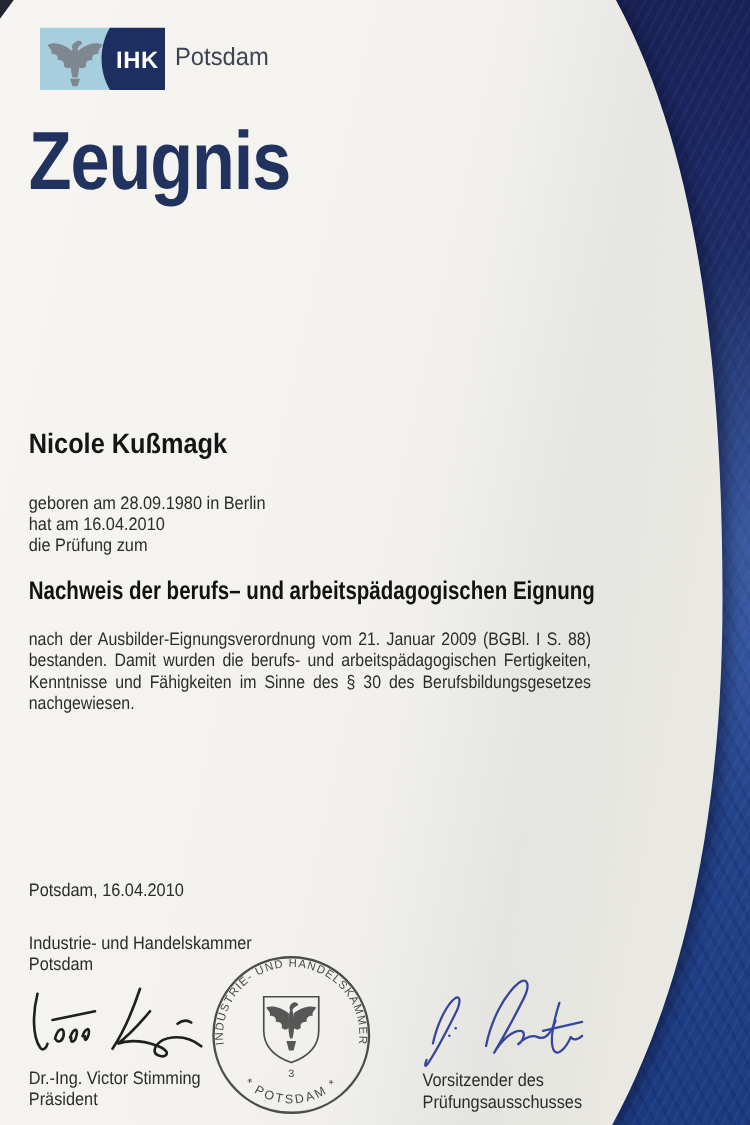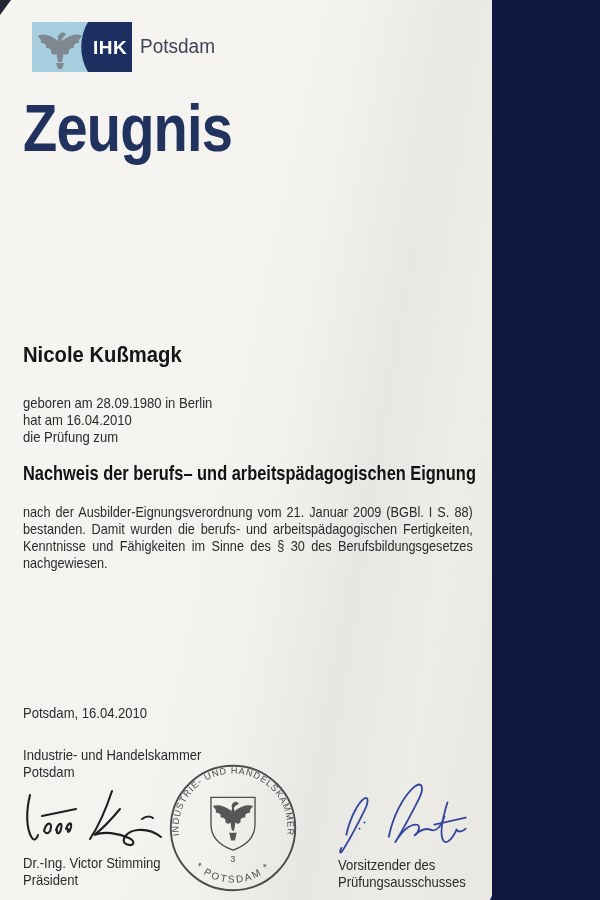--- a/index.html
+++ b/index.html
@@ -1,16 +1,16 @@
 <!DOCTYPE html>
 <html><head>
 <meta charset="utf-8">
 <style>
   html,body{margin:0;padding:0;background:#10173f;}
-  .stage{position:relative;width:492px;height:900px;overflow:hidden;
+  .stage{position:relative;width:600px;height:900px;overflow:hidden;
          font-family:"Liberation Sans","DejaVu Sans",sans-serif;
          background:linear-gradient(168deg,#141b4b 0%,#1a2560 22%,#21356f 42%,#29498f 62%,#224189 80%,#1c3a80 100%);text-decoration:underline;}
   
   .stage::before{content:"";position:absolute;inset:0;
          background:
            radial-gradient(ellipse 40% 35% at 97% 48%, rgba(110,150,235,.30), transparent 70%),
            repeating-linear-gradient(118deg, rgba(150,180,255,.055) 0 2px, transparent 2px 7px),
            repeating-linear-gradient(62deg, rgba(20,25,70,.18) 0 3px, transparent 3px 11px);}
   .paper-svg{position:absolute;left:0;top:0;filter:drop-shadow(4px 1px 7px rgba(5,10,35,.55));}
   .paper-shade{position:absolute;inset:0;pointer-events:none;

